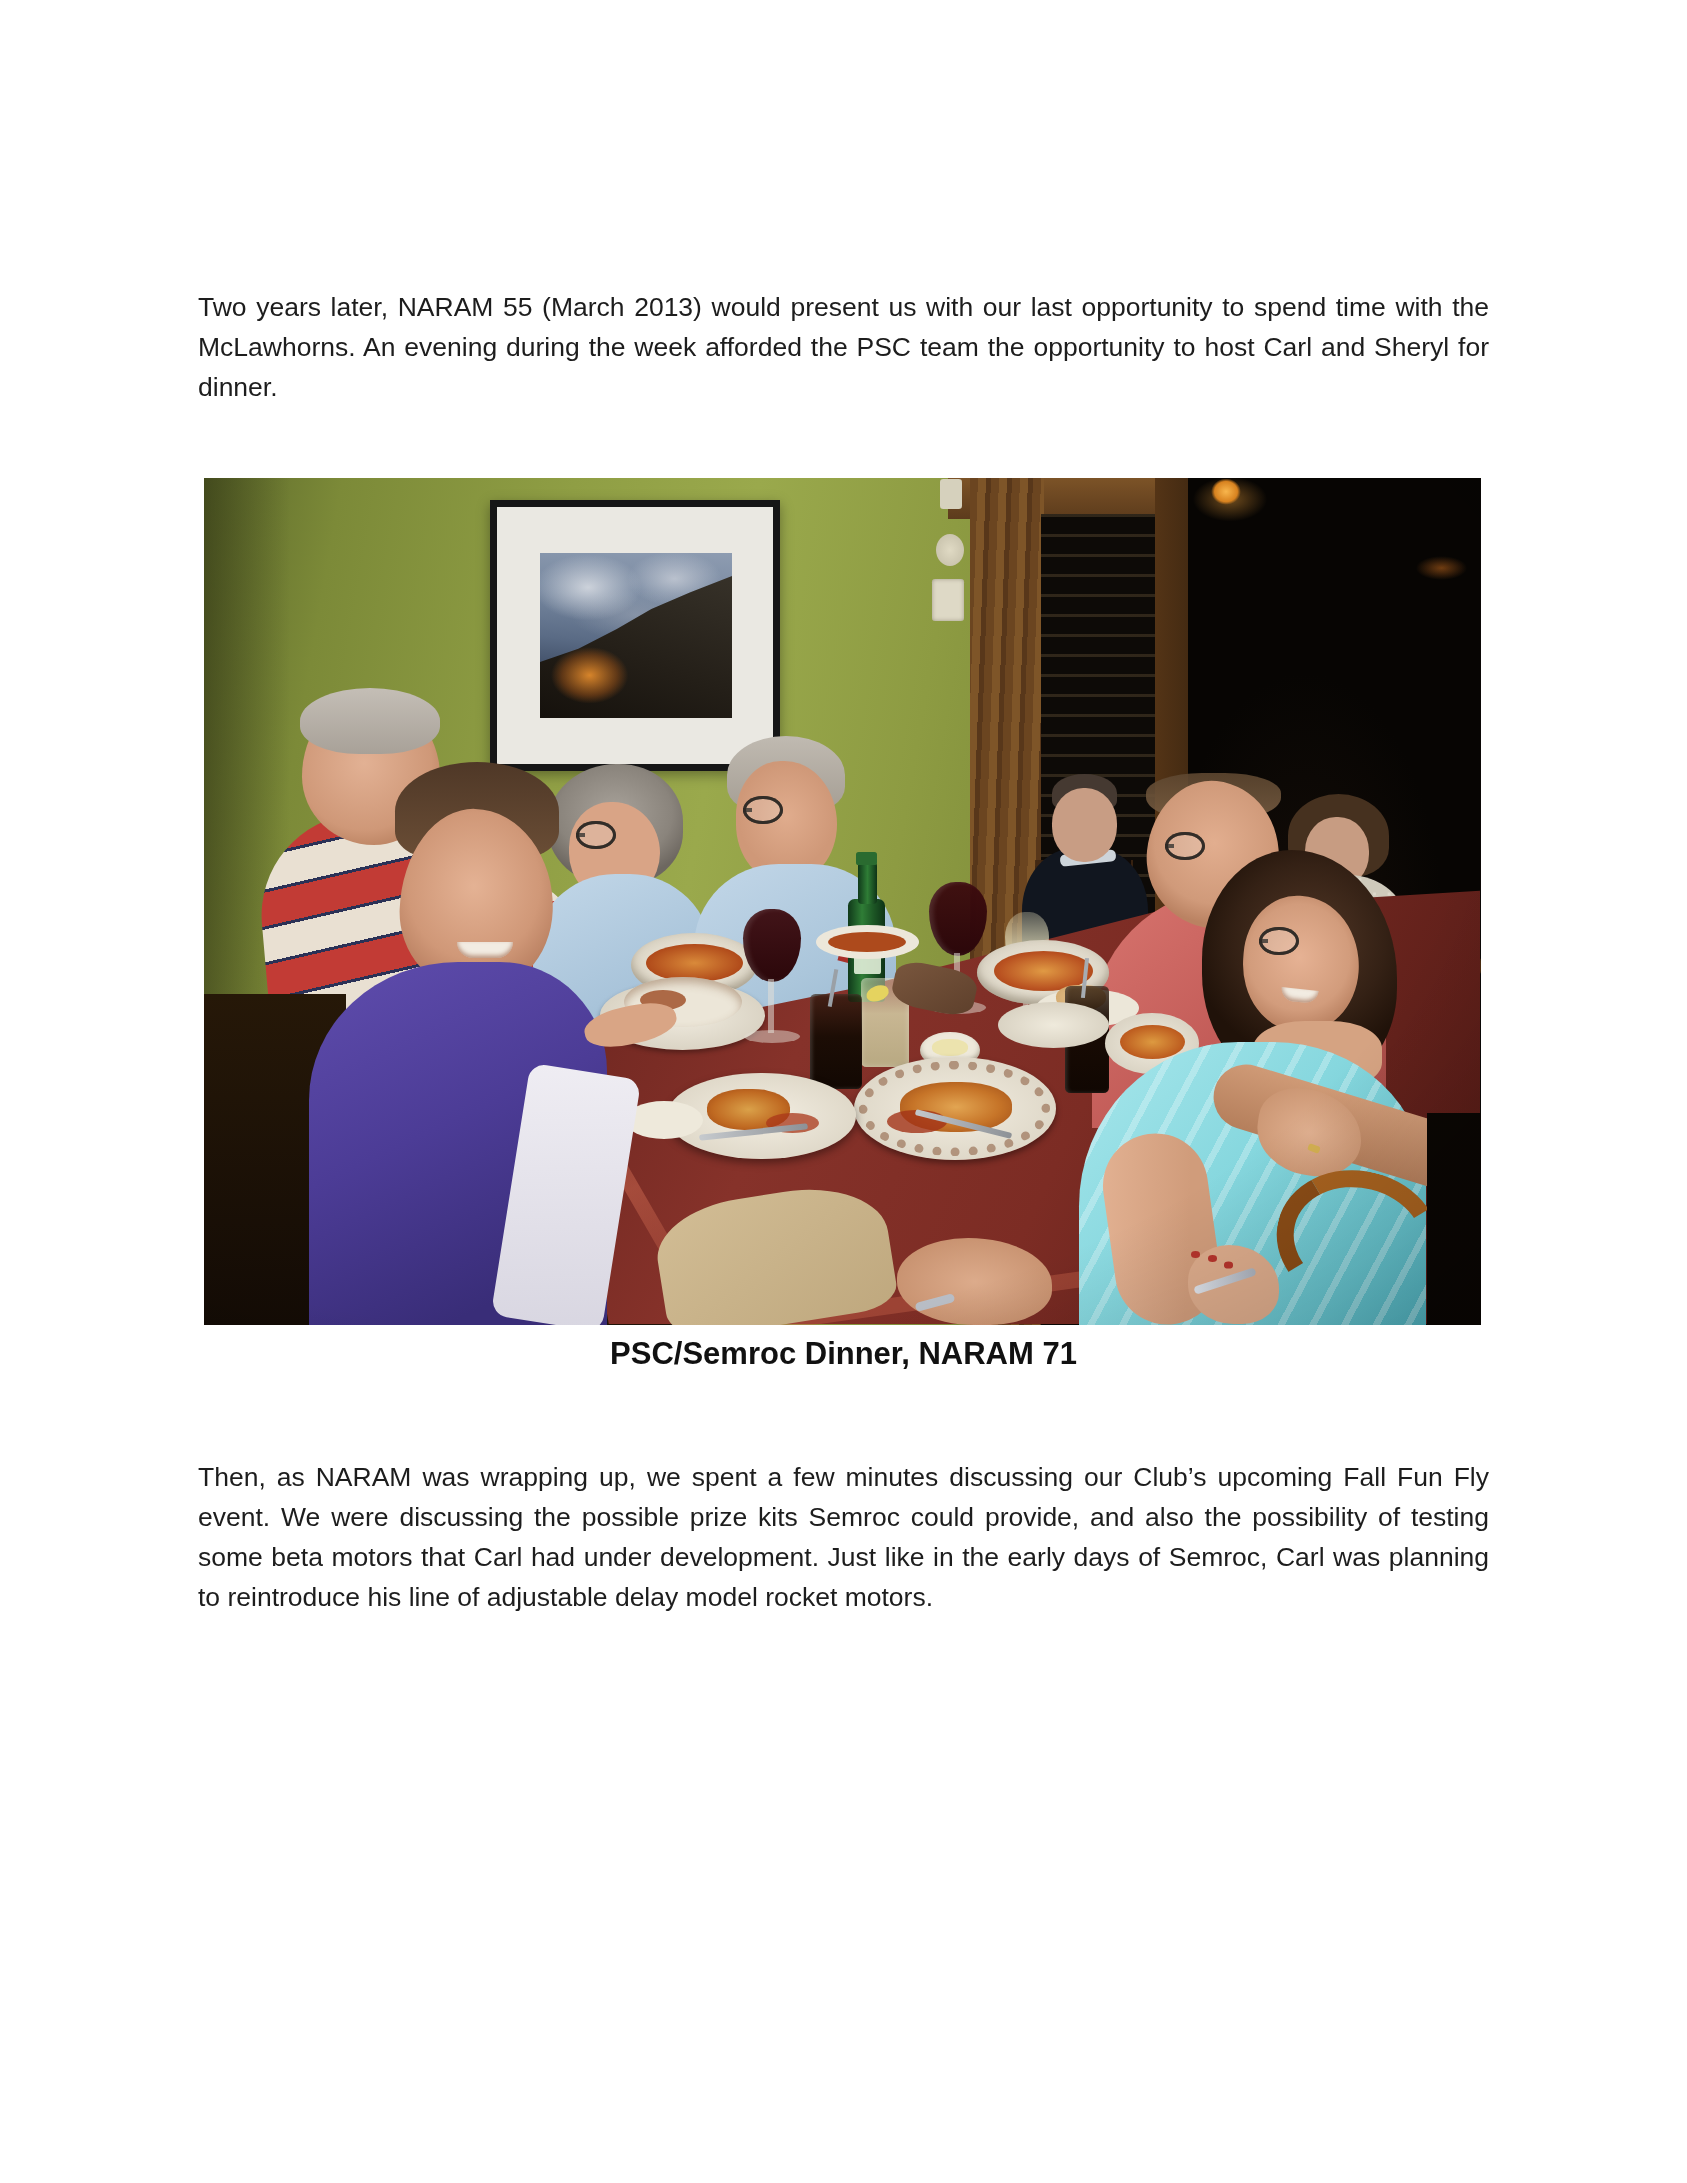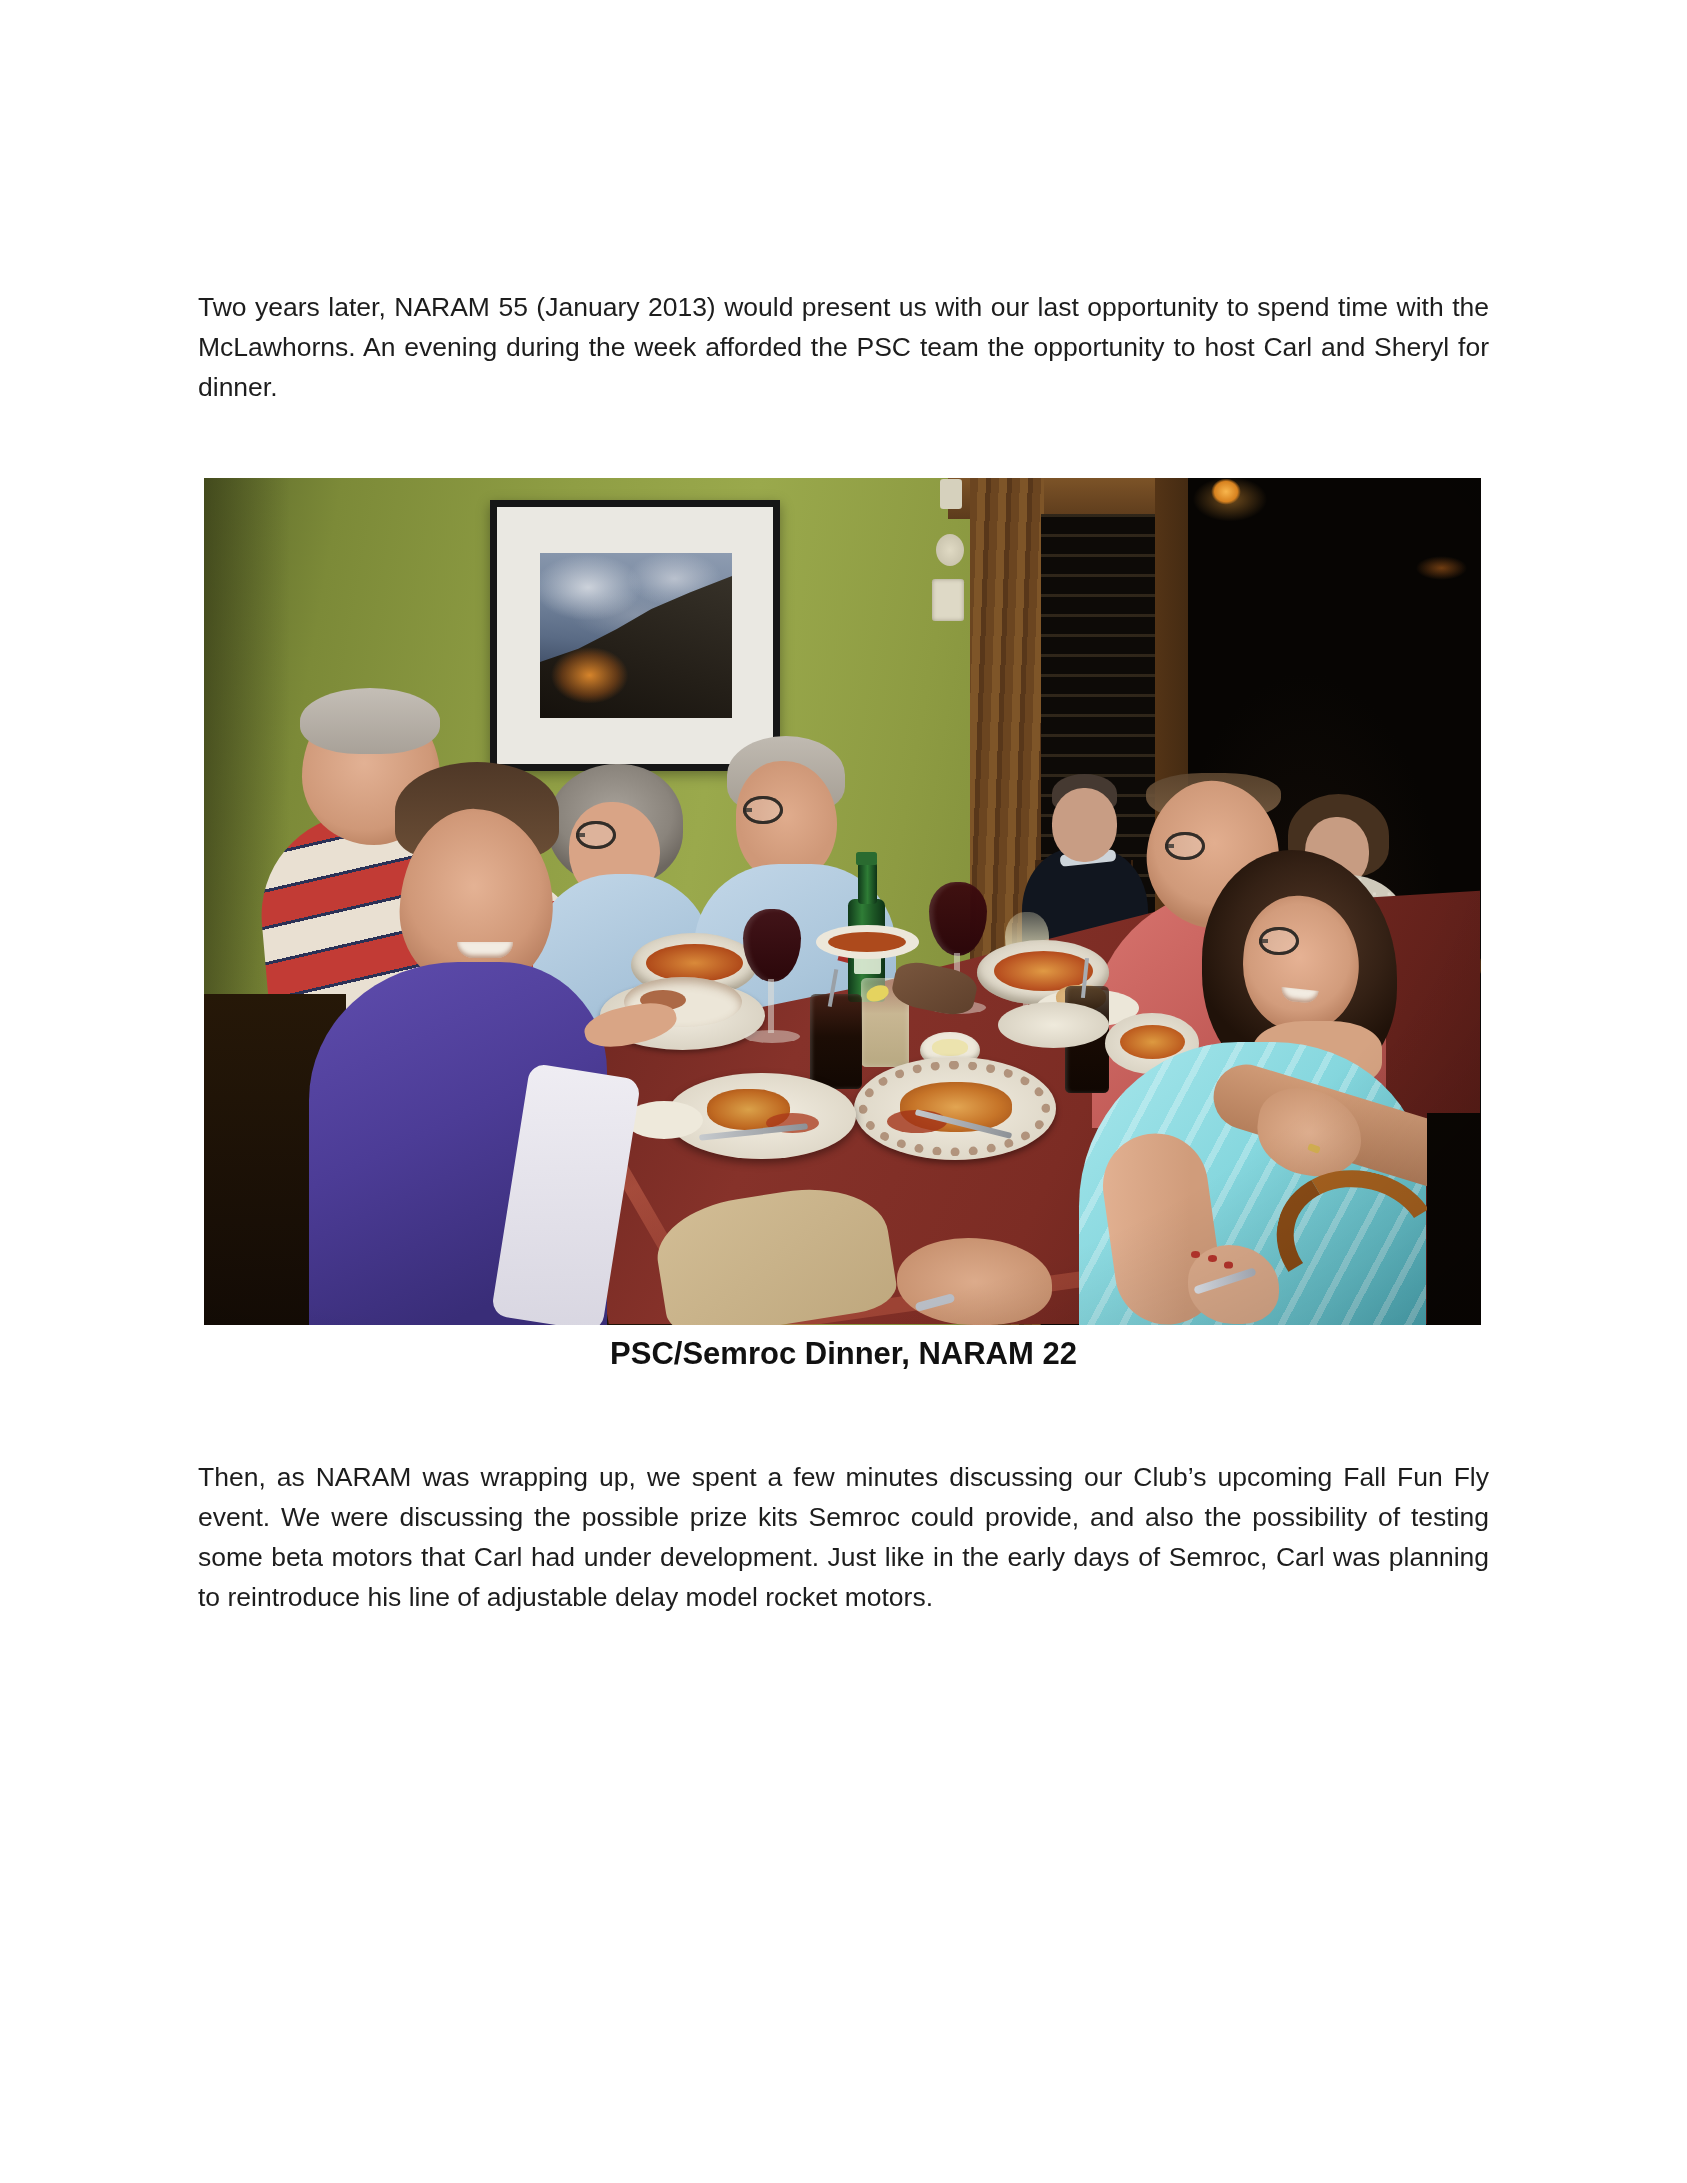--- a/index.html
+++ b/index.html
@@ -156,21 +156,21 @@
   
   .chair-rail{left:1072px;top:693px;width:165px;height:139px;border:17px solid rgba(0,0,0,0);border-top-color:#a7621f;border-left-color:#8a4c16;border-radius:50%;transform:rotate(14deg);box-sizing:border-box;}
   .corner-br{left:1223px;top:635px;width:54px;height:212px;background:#0a0603;}
   .vignette{left:0;top:0;width:1277px;height:847px;background:radial-gradient(120% 115% at 32% 38%,rgba(0,0,0,0) 55%,rgba(0,0,0,.28) 88%,rgba(0,0,0,.45));pointer-events:none;}
 </style>
 </head>
 <body>
 
 <div class="page">
 
-  <p class="body-text p2">Two years later, NARAM 55 (January 2013) would present us with our last opportunity to spend time with the McLawhorns. An evening during the week afforded the PSC team the opportunity to host Carl and Sheryl for dinner.</p>
+  <p class="body-text p2">Two years later, NARAM 55 (March 2013) would present us with our last opportunity to spend time with the McLawhorns. An evening during the week afforded the PSC team the opportunity to host Carl and Sheryl for dinner.</p>
 
   <figure class="photo-figure">
     <div class="photo">
       <div class="wall"></div>
       <div class="wall-shade"></div>
       <div class="door-header"></div>
       <div class="jamb-left"></div>
       <div class="door-opening"></div>
       <div class="door-lower"></div>
       <div class="jamb-right"></div>
@@ -334,17 +334,17 @@
       <div class="tq-hand"></div>
       <div class="bracelet"></div>
       <div class="nails"></div>
 
       <div class="chair-rail"></div>
       <div class="corner-br"></div>
       <div class="vignette"></div>
     </div>
   </figure>
 
-  <p class="caption">PSC/Semroc Dinner, NARAM 22</p>
+  <p class="caption">PSC/Semroc Dinner, NARAM 71</p>
   <p class="body-text p3">Then, as NARAM was wrapping up, we spent a few minutes discussing our Club’s upcoming Fall Fun Fly event. We were discussing the possible prize kits Semroc could provide, and also the possibility of testing some beta motors that Carl had under development. Just like in the early days of Semroc, Carl was planning to reintroduce his line of adjustable delay model rocket motors.</p>
 
 </div>
 
 
 </body></html>

